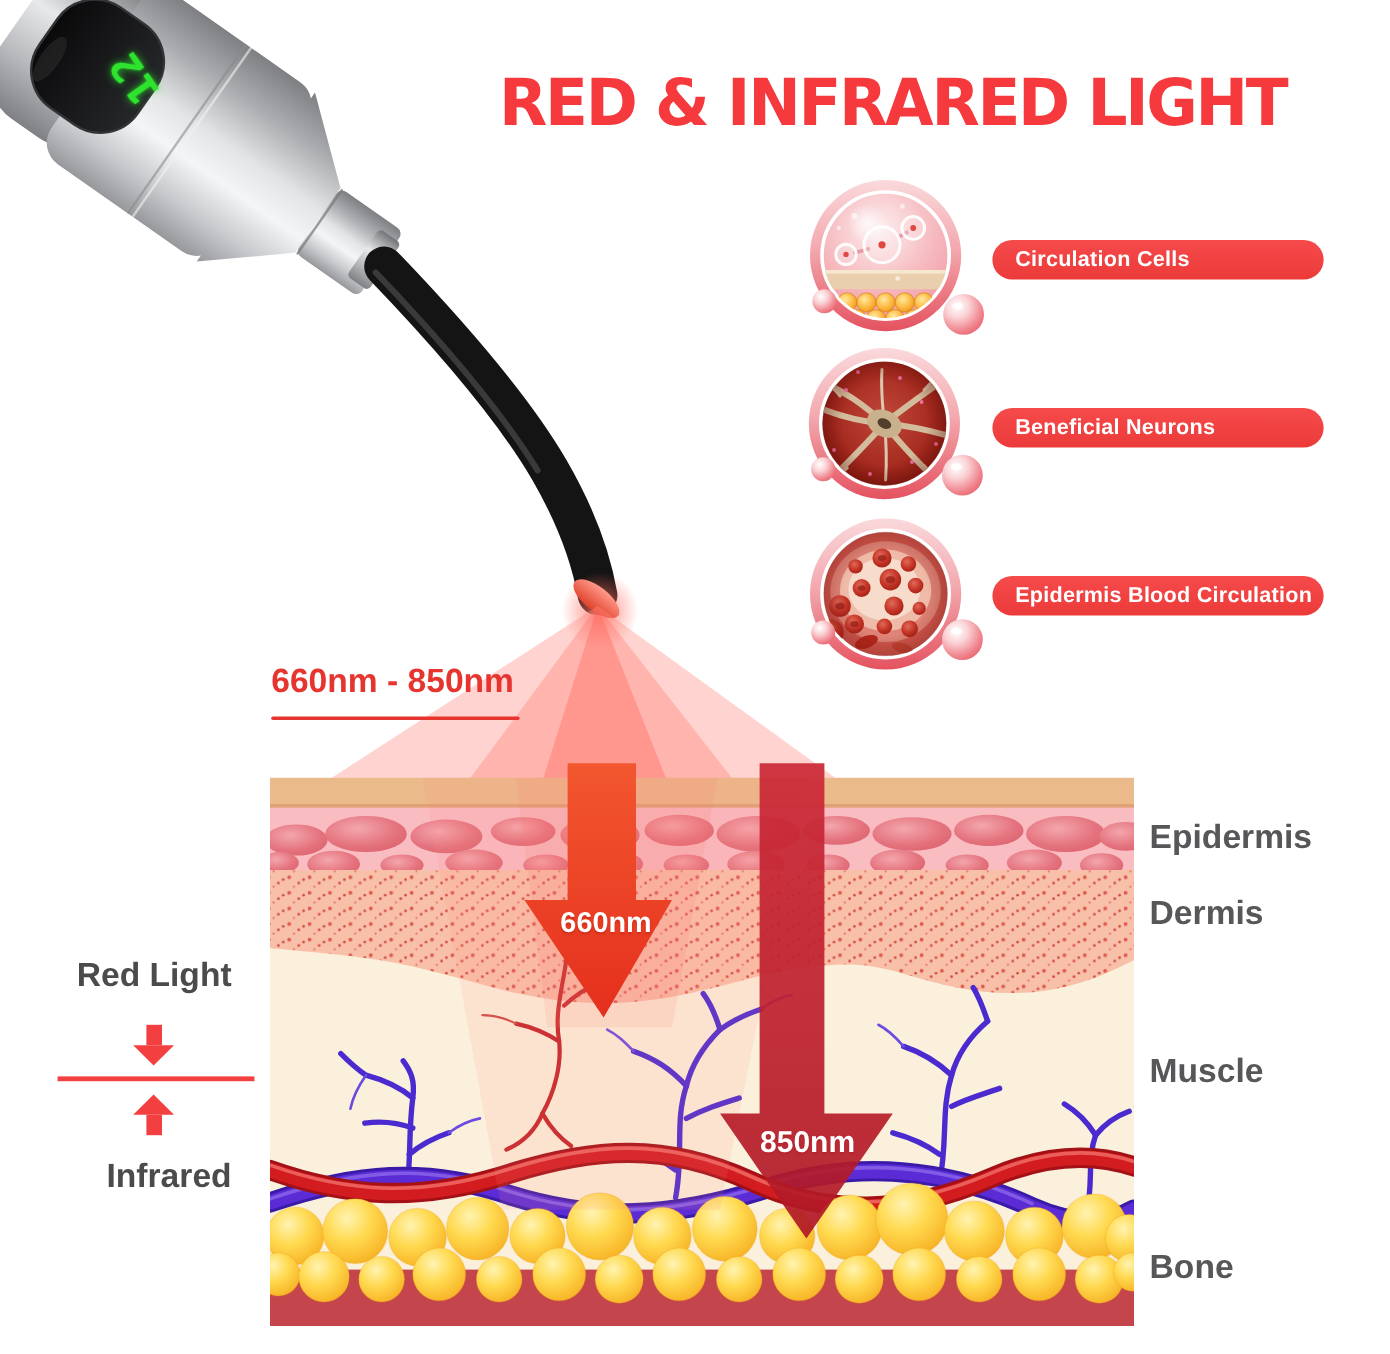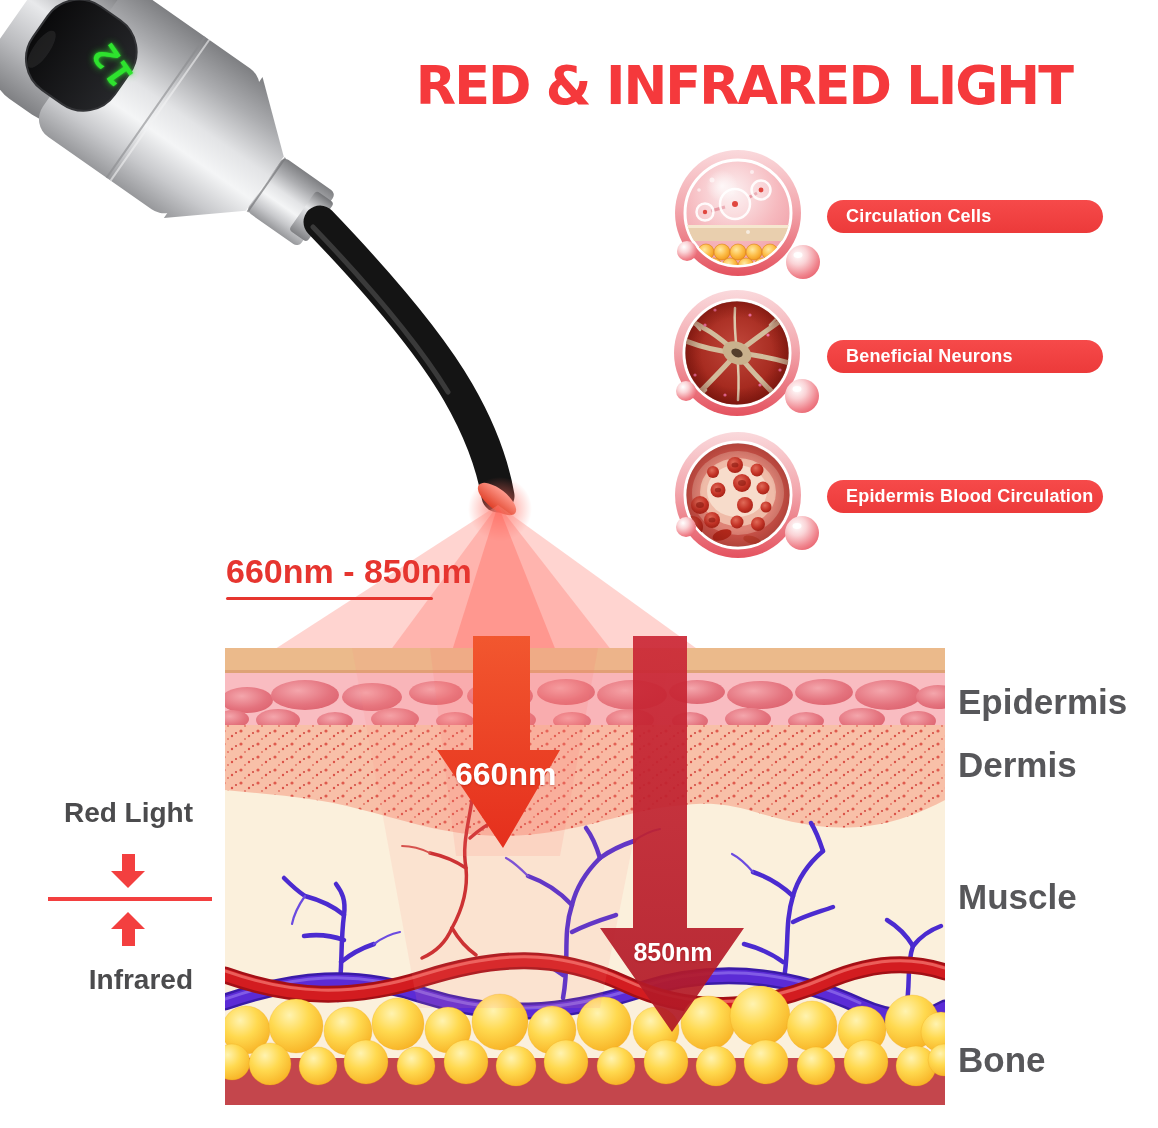--- a/index.html
+++ b/index.html
@@ -7,24 +7,24 @@
        font-family:"Liberation Sans",sans-serif;}
   .abs{position:absolute;}
   #scene{position:absolute;left:0;top:0;width:1158px;height:1128px;}
   .title{left:0;top:54px;width:1158px;text-align:center;padding-left:340px;box-sizing:border-box;
          font-family:"DejaVu Sans",sans-serif;font-weight:800;font-size:54px;letter-spacing:-2px;
          color:#F5393C;white-space:nowrap;transform:scaleX(.97);}
   .badge{left:827px;width:276px;height:33px;border-radius:17px;
          background:linear-gradient(#F64A4A,#EC3A3A);color:#ffffff;
          font-size:18px;font-weight:bold;line-height:33px;padding-left:19px;box-sizing:border-box;
          letter-spacing:.2px;white-space:nowrap;}
-  .wavelength{left:226px;top:552px;font-size:34px;font-weight:bold;color:#E6352F;white-space:nowrap;}
+  .wavelength{left:226px;top:552px;font-size:28px;font-weight:bold;color:#E6352F;white-space:nowrap;}
   .wave-underline{left:226px;top:597px;width:207px;height:3px;background:#E6352F;border-radius:2px;}
   .side-label{font-size:28px;color:#4B4B4D;font-weight:600;}
-  .layer-label{left:958px;font-size:35px;color:#57575A;font-weight:600;white-space:nowrap;}
+  .layer-label{left:958px;font-size:28px;color:#57575A;font-weight:600;white-space:nowrap;}
   .arrow-label{color:#ffffff;font-weight:bold;text-align:center;white-space:nowrap;
                text-shadow:0 1px 2px rgba(150,20,10,.35);}
   .blk-shaft{width:13px;height:17px;background:#F33F3F;}
   .blk-head-down{width:0;height:0;border-left:17px solid transparent;border-right:17px solid transparent;
                  border-top:17px solid #F33F3F;}
   .blk-head-up{width:0;height:0;border-left:17px solid transparent;border-right:17px solid transparent;
                border-bottom:17px solid #F33F3F;}
   .divider{left:48px;top:897px;width:164px;height:4px;background:#F33F3F;}
   .led{left:62px;top:44px;width:100px;text-align:center;transform:rotate(-125deg);
        font-family:"DejaVu Sans Mono",monospace;font-weight:bold;font-size:34px;letter-spacing:2px;
@@ -436,19 +436,19 @@
 <div class="abs wave-underline"></div>
 
 <div class="abs side-label" style="left:63px;top:797px;width:130px;text-align:right">Red Light</div>
 <div class="abs blk-shaft" style="left:122px;top:854px"></div>
 <div class="abs blk-head-down" style="left:111px;top:871px"></div>
 <div class="abs divider"></div>
 <div class="abs blk-head-up" style="left:111px;top:912px"></div>
 <div class="abs blk-shaft" style="left:122px;top:929px"></div>
 <div class="abs side-label" style="left:63px;top:964px;width:130px;text-align:right">Infrared</div>
 
-<div class="abs arrow-label" style="left:455px;top:756px;width:100px;font-size:32px">660nm</div>
+<div class="abs arrow-label" style="left:455px;top:756px;width:100px;font-size:24px">660nm</div>
 <div class="abs arrow-label" style="left:614px;top:938px;width:118px;font-size:25px">850nm</div>
 
 <div class="abs layer-label" style="top:682px">Epidermis</div>
 <div class="abs layer-label" style="top:745px">Dermis</div>
 <div class="abs layer-label" style="top:877px">Muscle</div>
 <div class="abs layer-label" style="top:1040px">Bone</div>
 
 </body></html>

